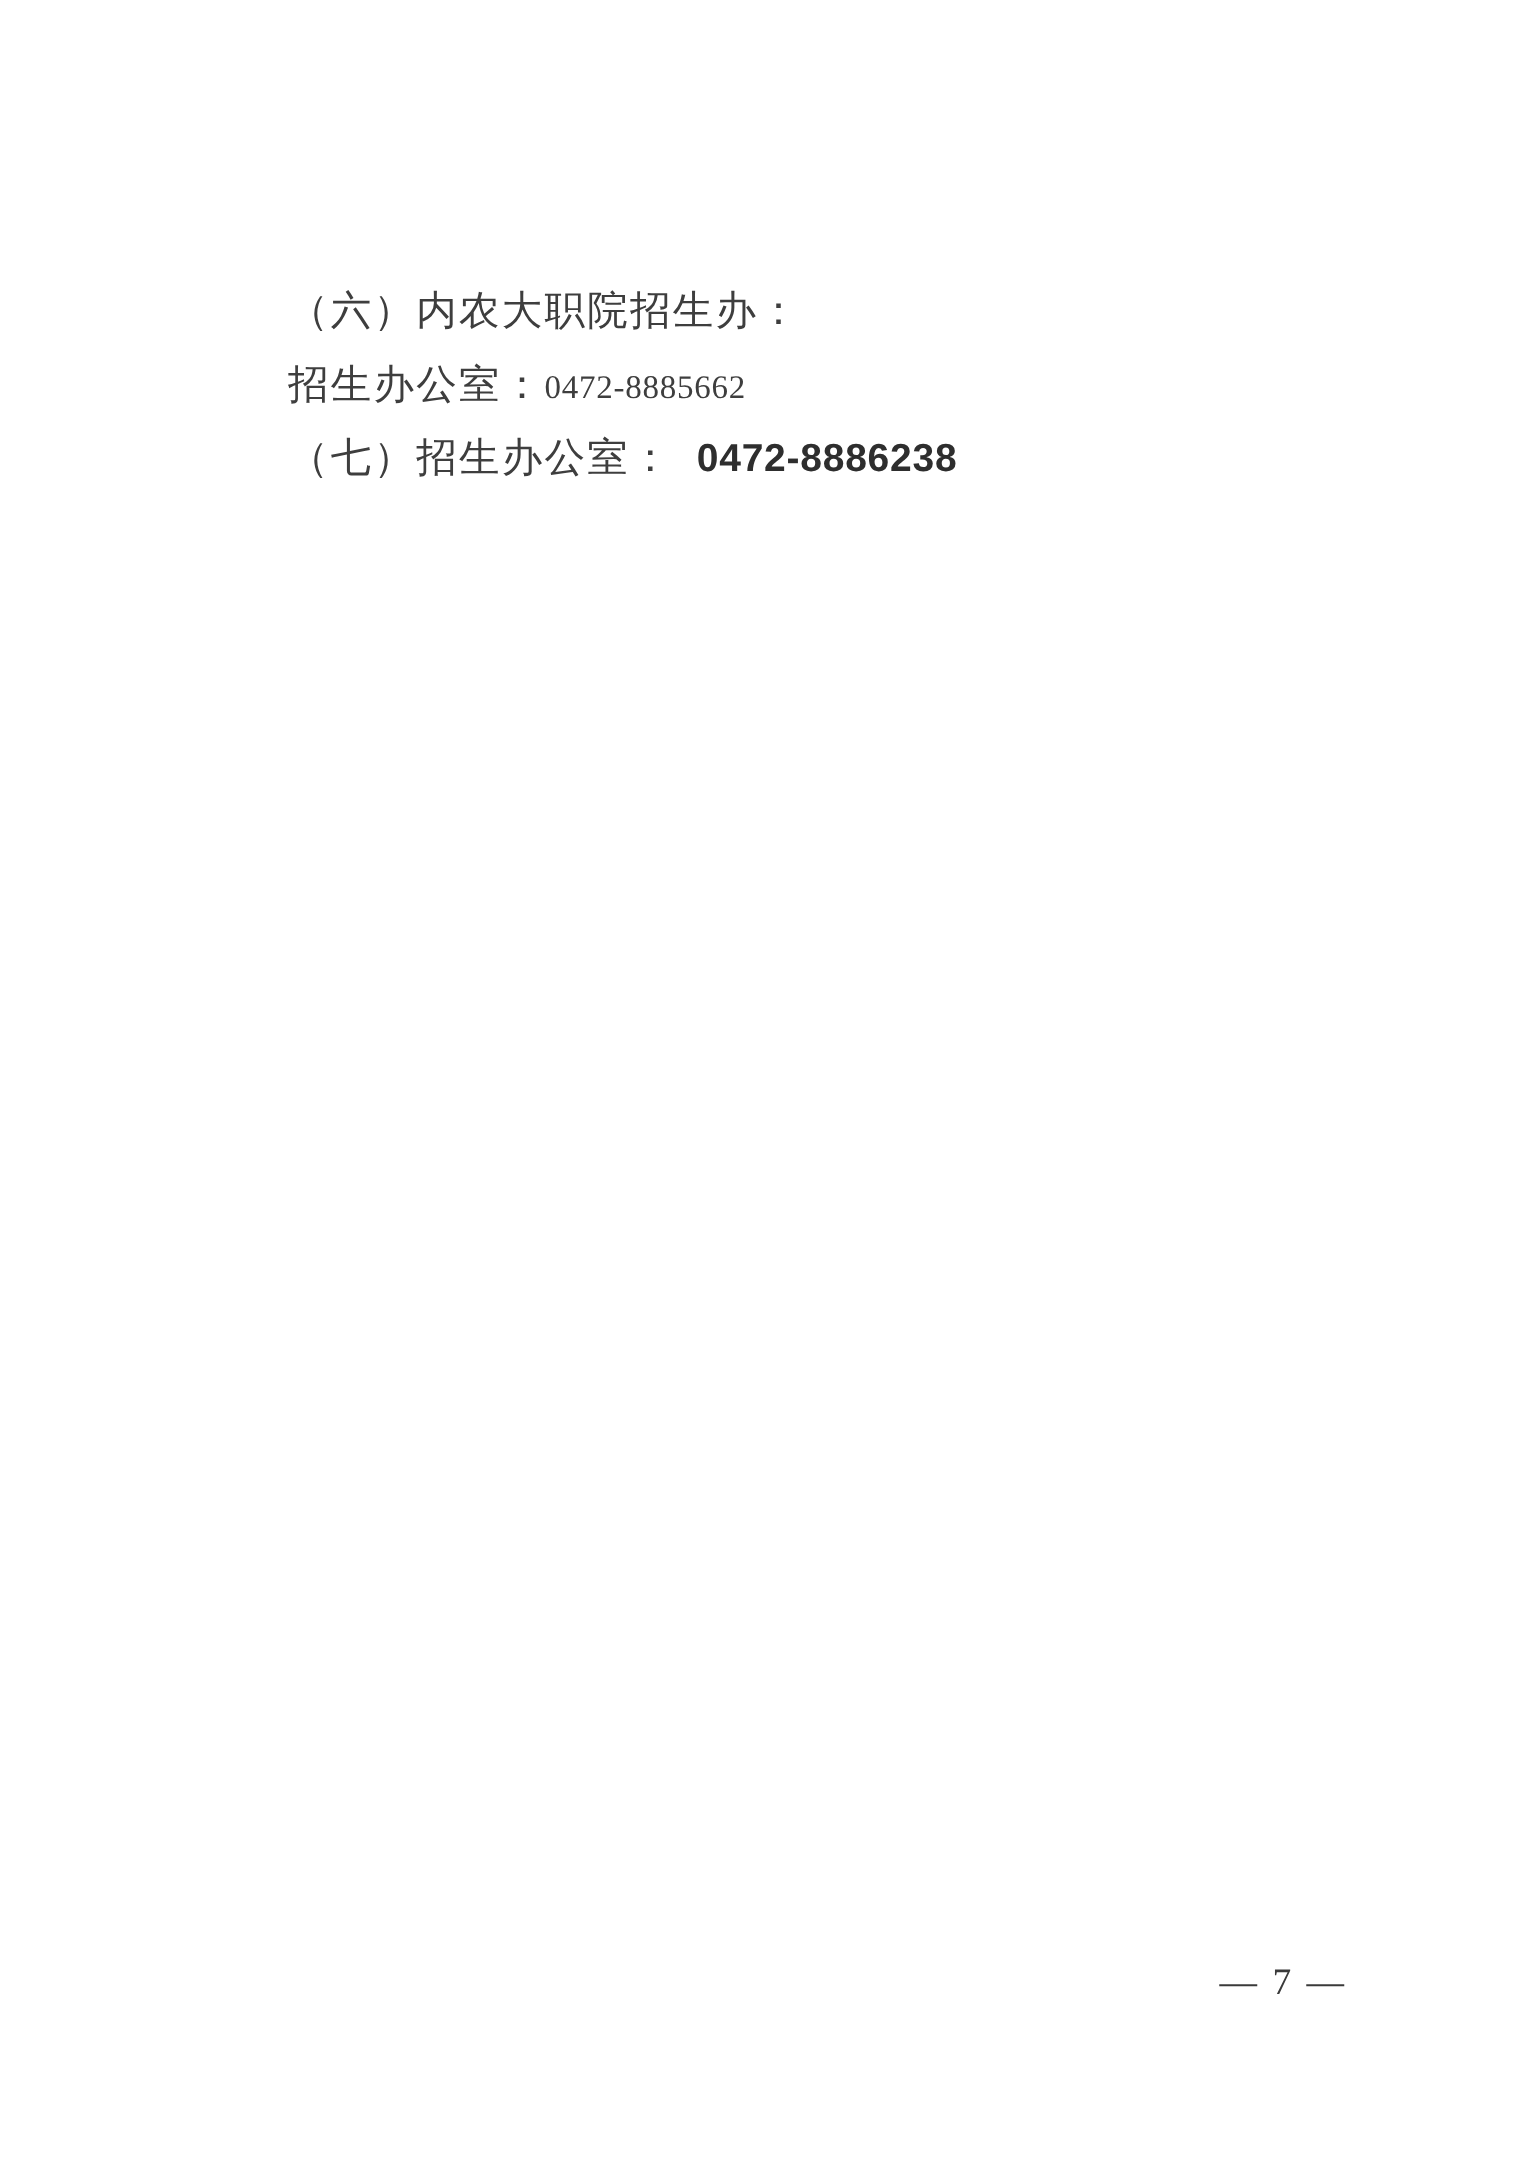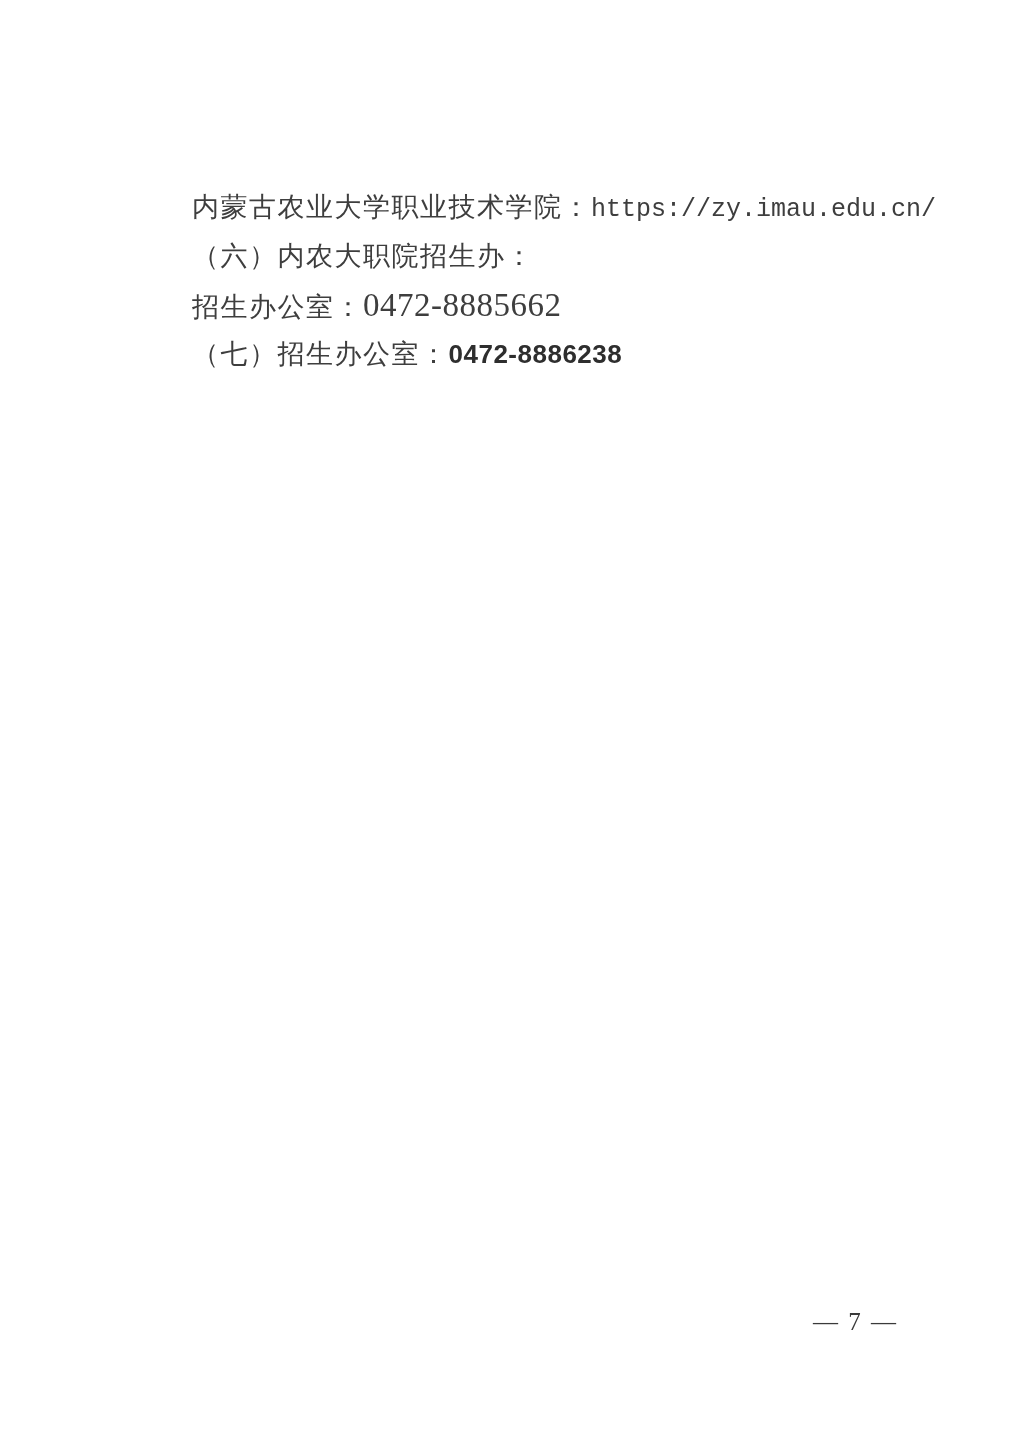--- a/index.html
+++ b/index.html
@@ -36,53 +36,51 @@
 
   .latin-url {
     font-family: "Liberation Mono", "DejaVu Sans Mono", monospace;
     font-size: 25px;
     letter-spacing: 0px;
     color: #3e3e3e;
   }
 
   .phone-serif {
     font-family: "Liberation Serif", "DejaVu Serif", serif;
-    font-size: 33px;
+    font-size: 22px;
     letter-spacing: 0.5px;
     color: #3e3e3e;
   }
 
   .phone-sans-bold {
     font-family: "Liberation Sans", "DejaVu Sans", sans-serif;
     font-weight: 700;
     font-size: 26px;
     letter-spacing: 0.5px;
     color: #2e2e2e;
+    margin-left: 16px;
   }
 
   .page-footer {
     position: absolute;
     top: 1308px;
     right: 126px;
     font-size: 25px;
     letter-spacing: 2px;
     color: #3a3a3a;
     font-family: "Liberation Serif", "DejaVu Serif", serif;
   }
 </style>
 </head>
 <body>
 
 <main class="page">
 
   <section class="content">
 
-    <p class="line">
-      <span>内蒙古农业大学职业技术学院：</span><span class="latin-url">https://zy.imau.edu.cn/</span>
-    </p>
 
 
     <p class="line">
       <span>（六）内农大职院招生办：</span>
     </p>
 
     <p class="line">
       <span>招生办公室：</span><span class="phone-serif">0472-8885662</span>
     </p>
 

